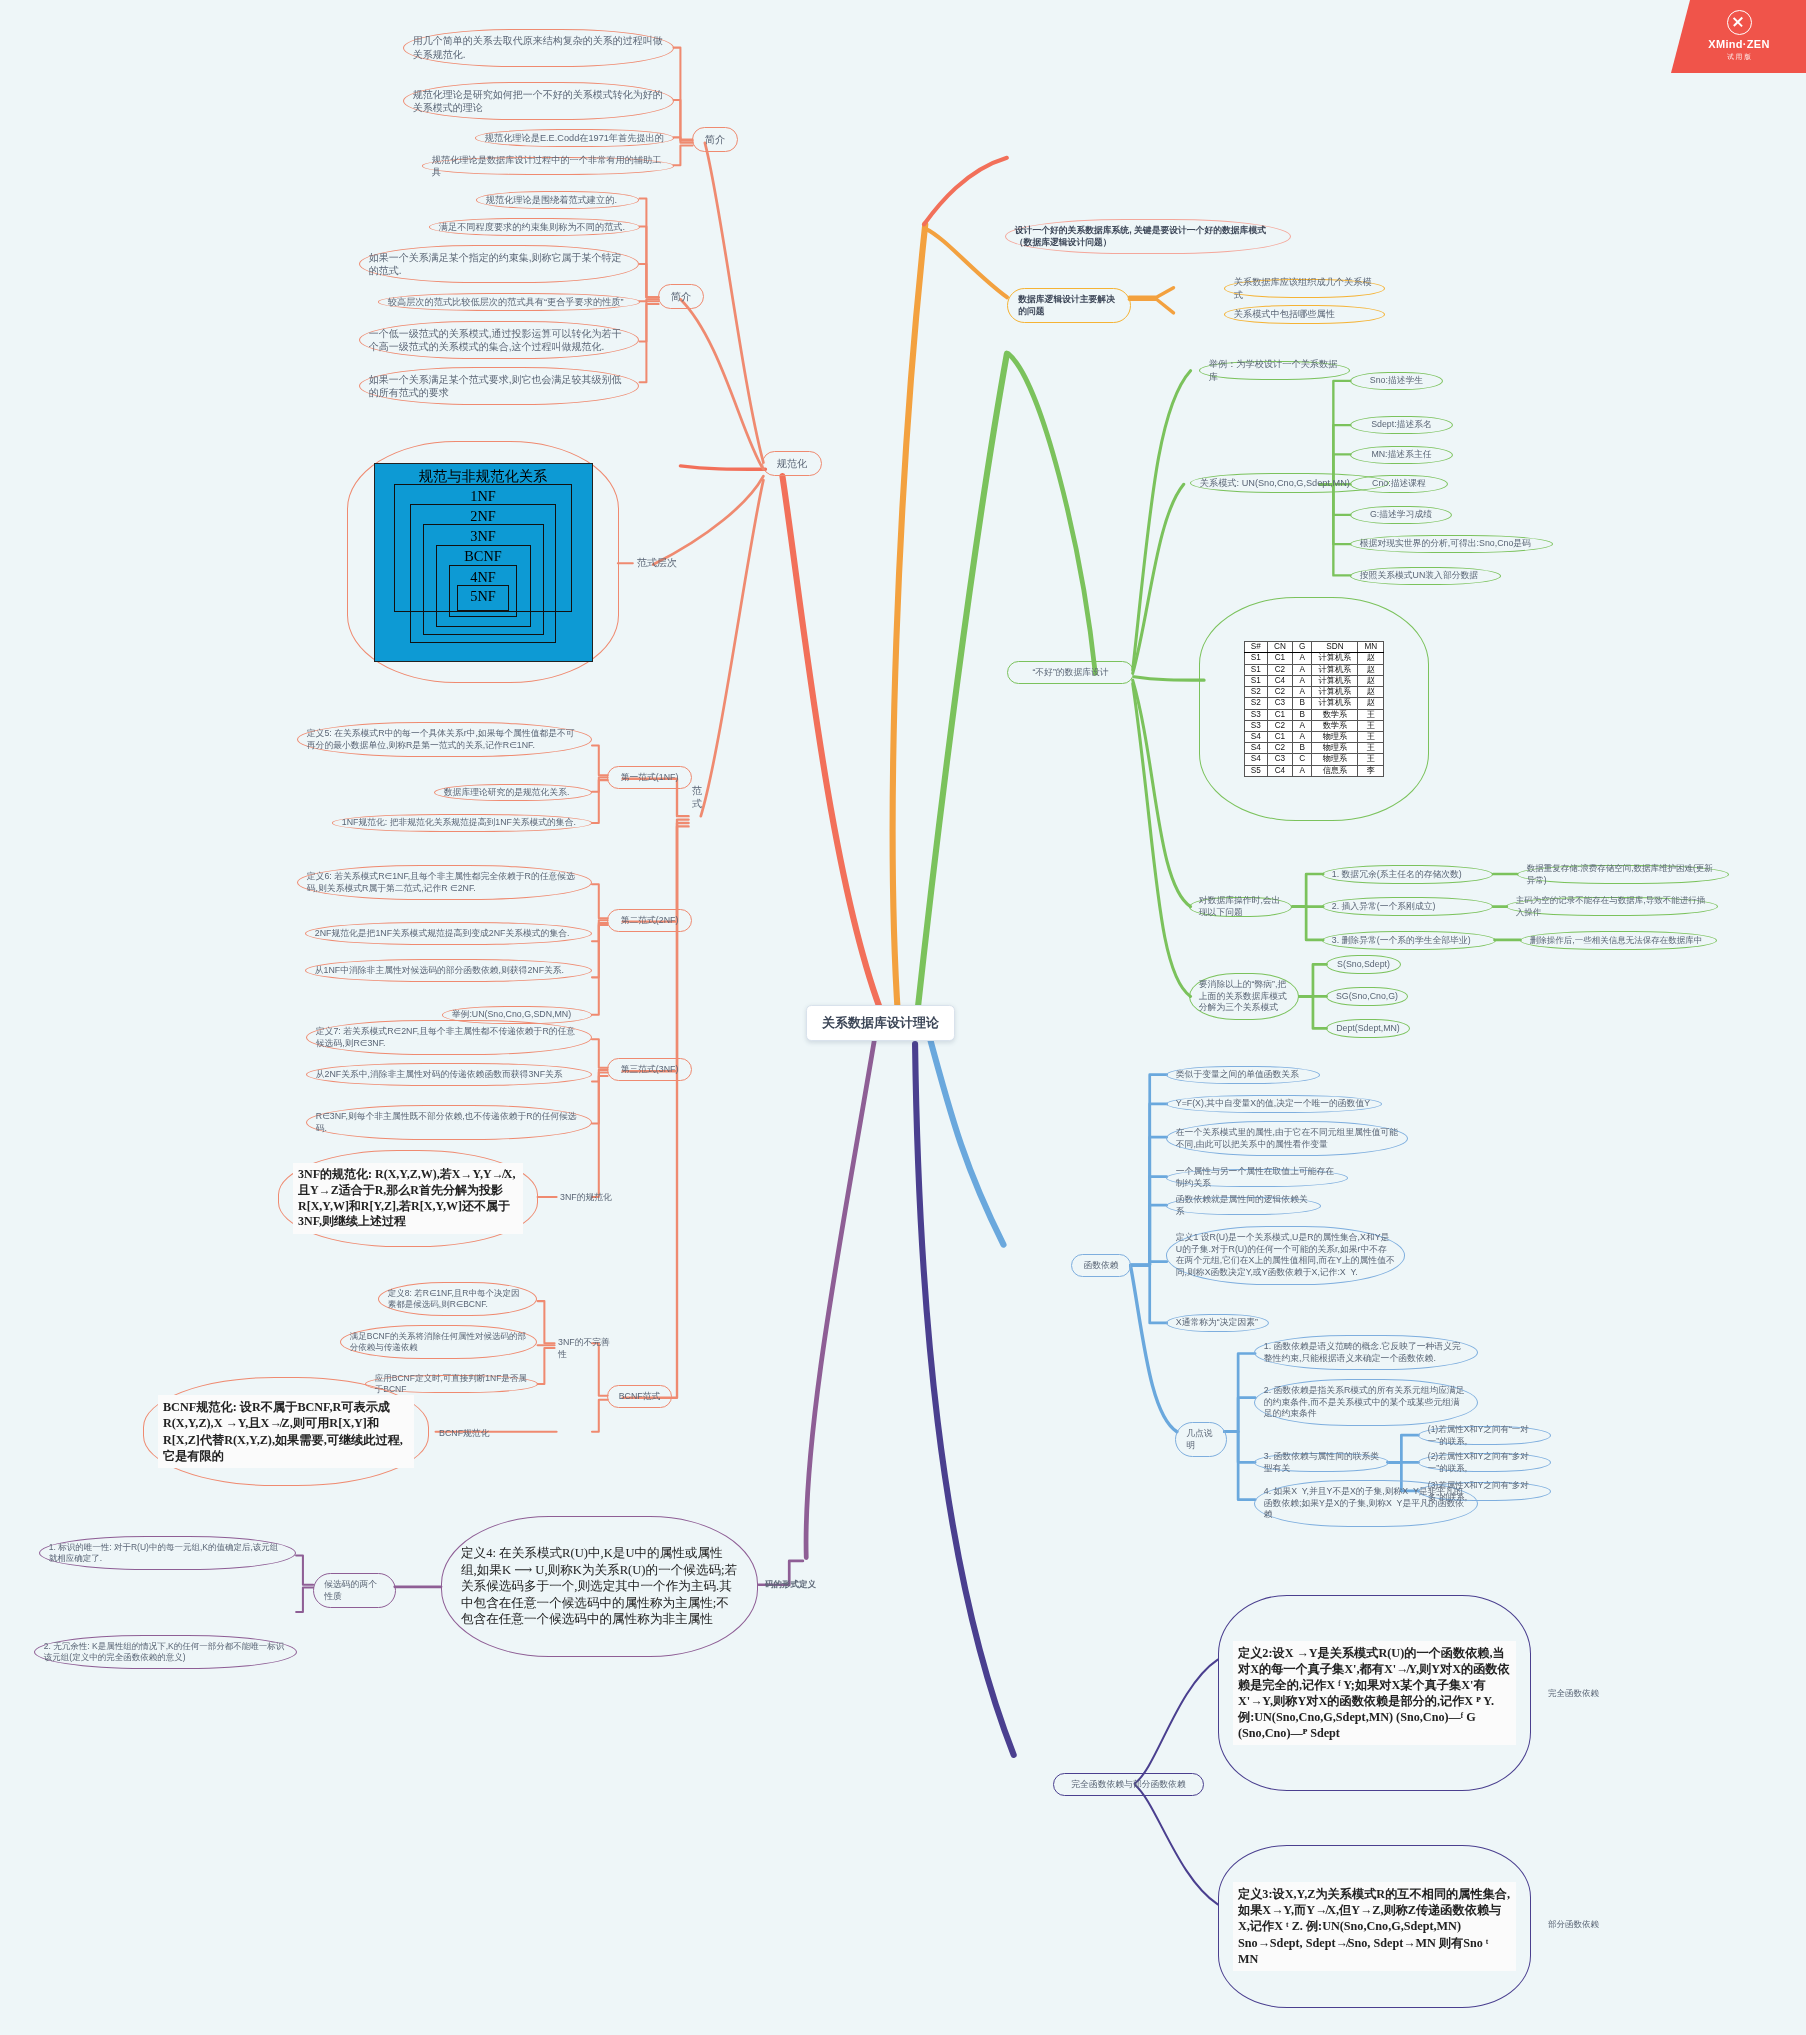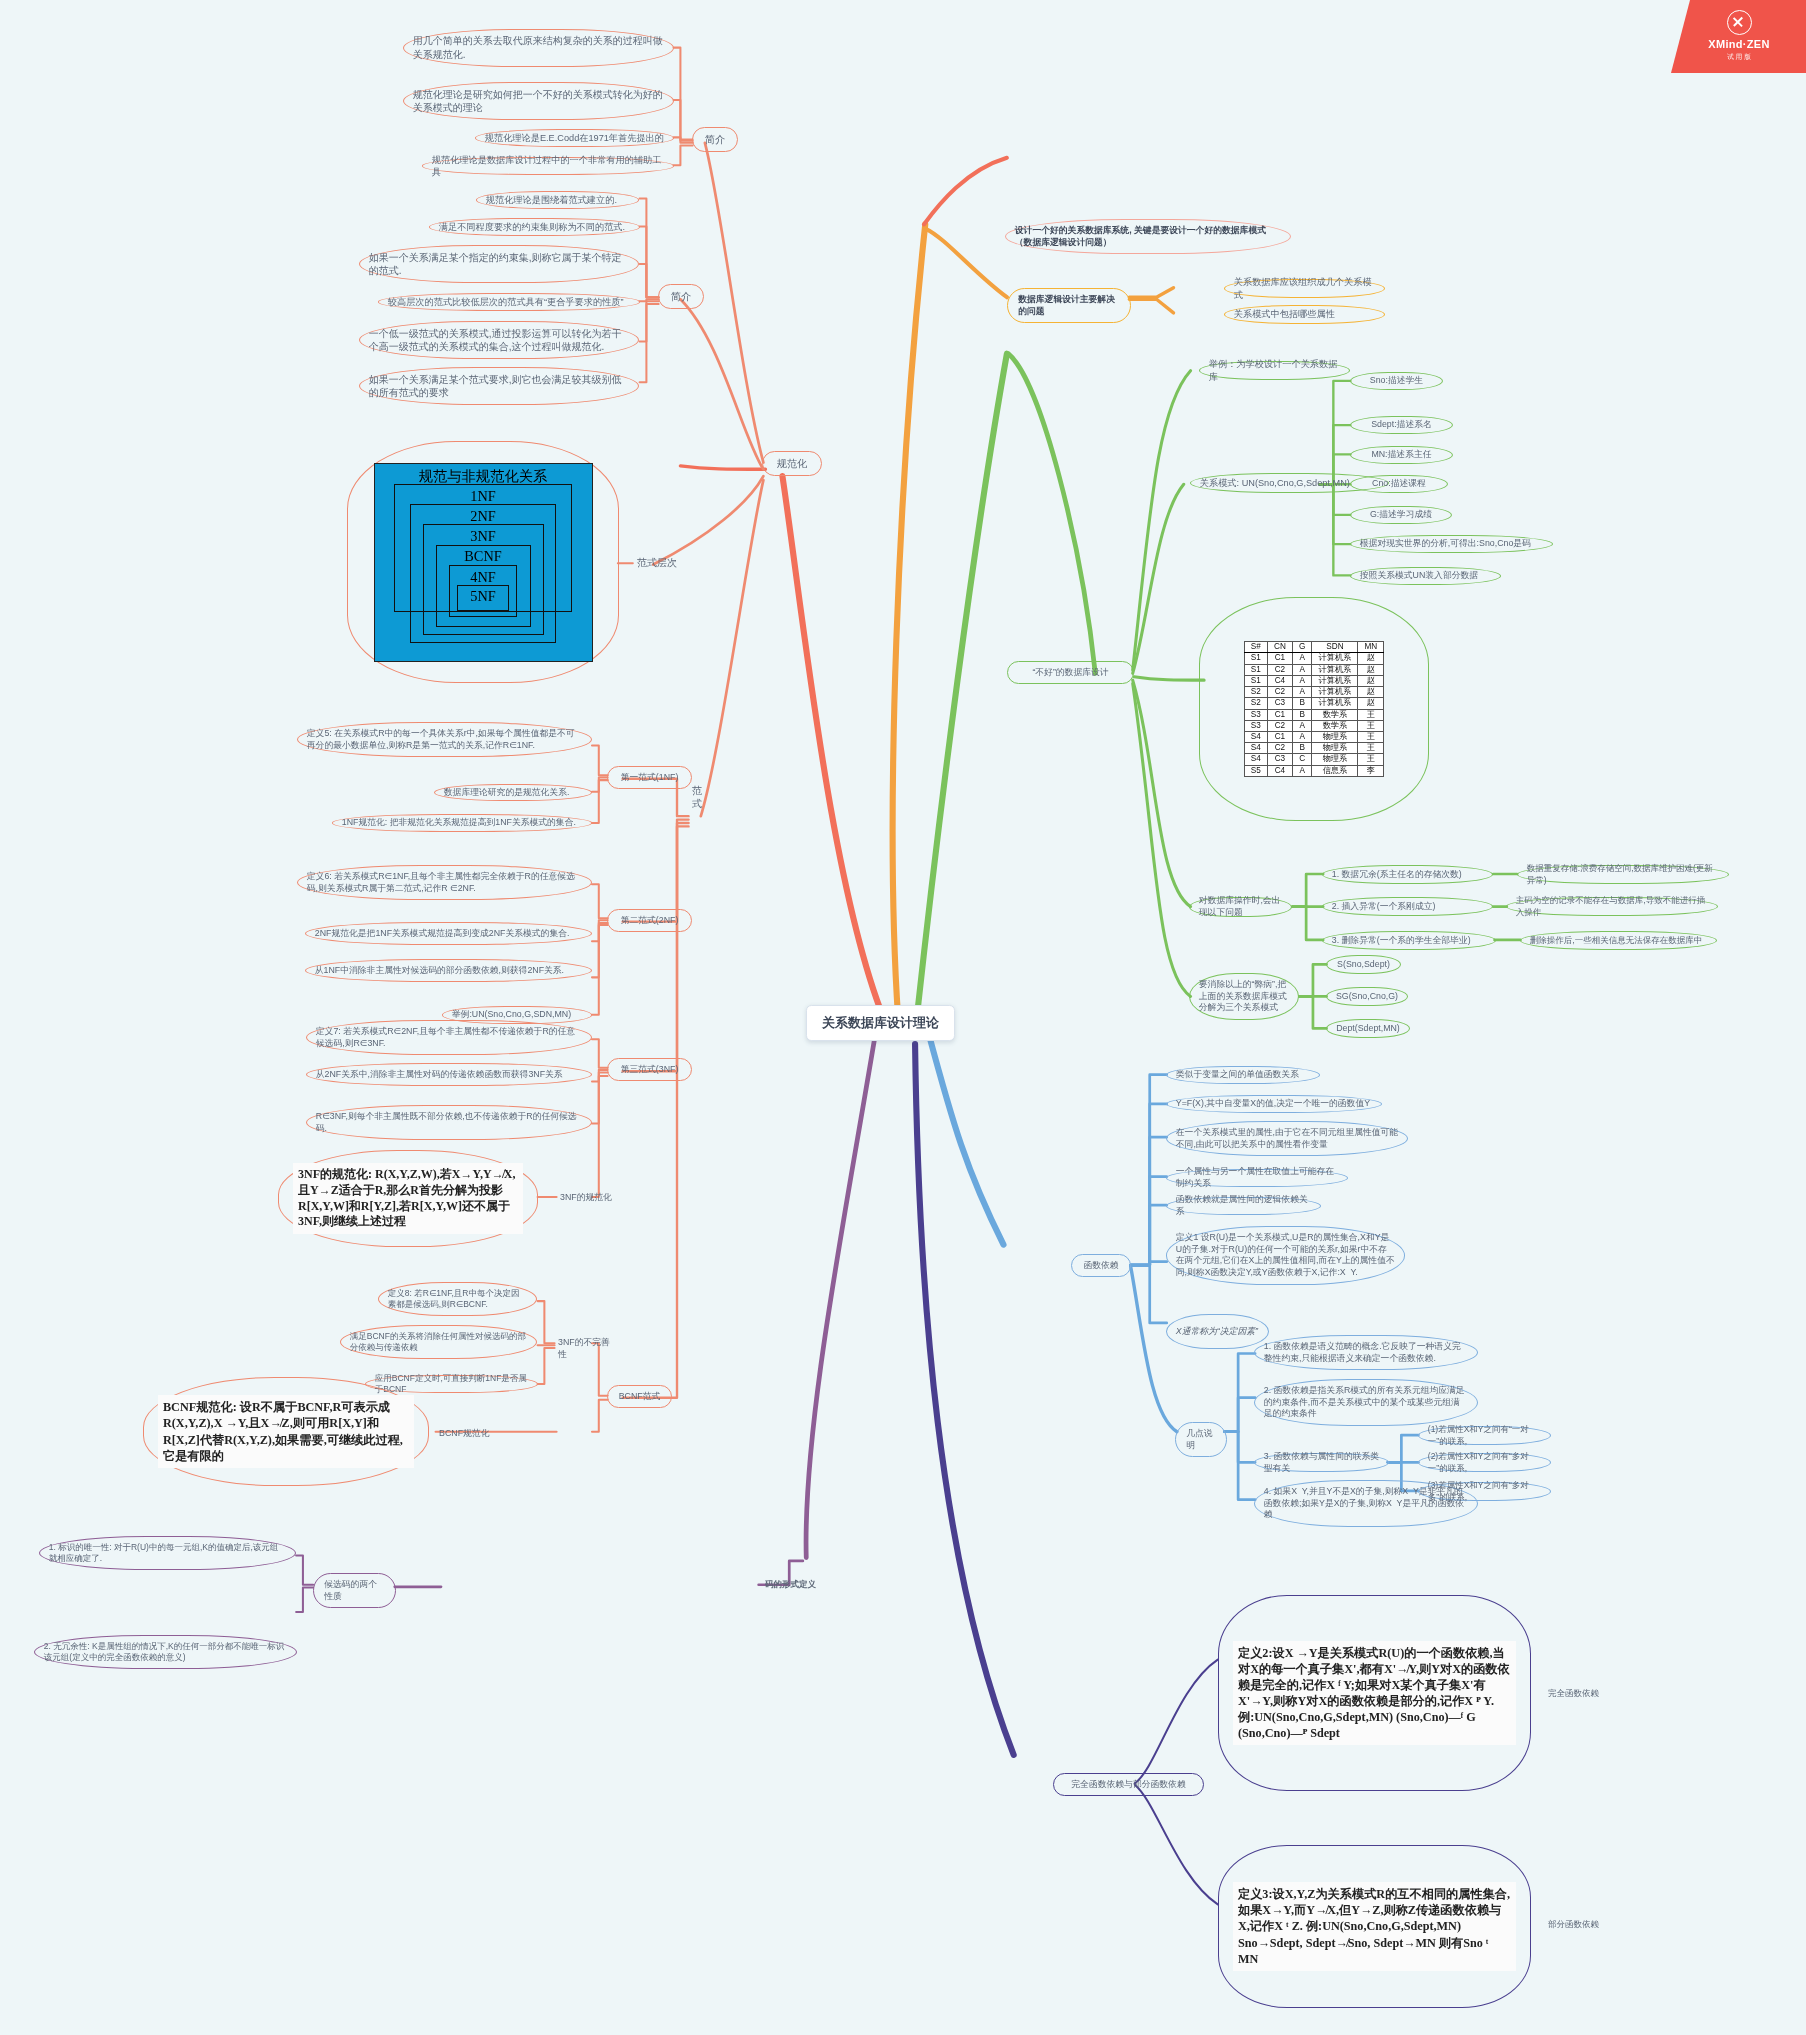--- a/index.html
+++ b/index.html
@@ -349,20 +349,23 @@
   <div class="node bare" style="left:554px;top:1335px;width:65px;font-size:8.8px;">3NF的不完善性</div>
   <div class="node leaf g-red" style="left:378px;top:1282px;width:159px;font-size:8.5px;">定义8: 若R∈1NF,且R中每个决定因素都是候选码,则R∈BCNF.</div>
   <div class="node leaf g-red" style="left:340px;top:1325px;width:197px;font-size:8.5px;">满足BCNF的关系将消除任何属性对候选码的部分依赖与传递依赖</div>
   <div class="node leaf g-red" style="left:365px;top:1375px;width:173px;height:18.4px;font-size:8.5px;">应用BCNF定义时,可直接判断1NF是否属于BCNF</div>
   <div class="node bare" style="left:435px;top:1426px;width:65px;font-size:8.8px;">BCNF规范化</div>
   <div class="serif-wrap g-red" style="left:143px;top:1377px;width:286px;height:109px;">
     <span class="serif-note" style="font-size:12.2px;">BCNF规范化: 设R不属于BCNF,R可表示成R(X,Y,Z),X →Y,且X↛Z,则可用R[X,Y]和R[X,Z]代替R(X,Y,Z),如果需要,可继续此过程,它是有限的</span>
   </div>
 
   <div class="node bare bold" style="left:761px;top:1577px;width:61px;font-size:8.5px;">码的形式定义</div>
+  <div class="serif-wrap g-purple" style="left:441px;top:1516px;width:317px;height:141px;border-radius:34%/48%;">
+    <span class="serif-note" style="font-size:12.6px;background:transparent;font-weight:500;">定义4: 在关系模式R(U)中,K是U中的属性或属性组,如果K ⟶ U,则称K为关系R(U)的一个候选码;若关系候选码多于一个,则选定其中一个作为主码.其中包含在任意一个候选码中的属性称为主属性;不包含在任意一个候选码中的属性称为非主属性</span>
+  </div>
   <div class="node pill g-purple" style="left:313px;top:1573px;width:83px;font-size:8.8px;">候选码的两个性质</div>
   <div class="node leaf g-purple" style="left:39px;top:1536px;width:257px;font-size:8.5px;">1. 标识的唯一性: 对于R(U)中的每一元组,K的值确定后,该元组就相应确定了.</div>
   <div class="node leaf g-purple" style="left:34px;top:1595px;width:263px;font-size:8.5px;margin-top:40px;">2. 无冗余性: K是属性组的情况下,K的任何一部分都不能唯一标识该元组(定义中的完全函数依赖的意义)</div>
 
   <div class="node leaf g-salmon bold" style="left:1005px;top:219px;width:286px;font-size:8.8px;color:#3d4758;">设计一个好的关系数据库系统, 关键是要设计一个好的数据库模式（数据库逻辑设计问题）</div>
   <div class="node pill g-orange bold" style="left:1007px;top:288px;width:124px;font-size:8.8px;color:#3d4758;">数据库逻辑设计主要解决的问题</div>
   <div class="node leaf g-orange" style="left:1224px;top:279px;width:161px;height:19px;font-size:9.2px;">关系数据库应该组织成几个关系模式</div>
   <div class="node leaf g-orange" style="left:1224px;top:305px;width:161px;height:19px;font-size:9.2px;">关系模式中包括哪些属性</div>
 
   <div class="node pill g-green" style="left:1007px;top:661px;width:127px;font-size:8.8px;">“不好”的数据库设计</div>
@@ -483,21 +486,21 @@
   <div class="node leaf g-green" style="left:1326px;top:987px;width:82px;height:19px;font-size:8.8px;justify-content:center;">SG(Sno,Cno,G)</div>
   <div class="node leaf g-green" style="left:1326px;top:1019px;width:84px;height:19px;font-size:8.8px;justify-content:center;">Dept(Sdept,MN)</div>
 
   <div class="node pill g-blue" style="left:1071px;top:1254px;width:60px;font-size:8.8px;">函数依赖</div>
   <div class="node leaf g-blue" style="left:1166px;top:1066px;width:154px;height:18.4px;font-size:8.8px;text-align:center;">类似于变量之间的单值函数关系</div>
   <div class="node leaf g-blue" style="left:1166px;top:1095px;width:216px;height:18.4px;font-size:8.8px;">Y=F(X),其中自变量X的值,决定一个唯一的函数值Y</div>
   <div class="node leaf g-blue" style="left:1166px;top:1121px;width:242px;font-size:8.8px;">在一个关系模式里的属性,由于它在不同元组里属性值可能不同,由此可以把关系中的属性看作变量</div>
   <div class="node leaf g-blue" style="left:1166px;top:1169px;width:182px;height:18.4px;font-size:8.8px;">一个属性与另一个属性在取值上可能存在制约关系</div>
   <div class="node leaf g-blue" style="left:1166px;top:1197px;width:155px;height:18.4px;font-size:8.8px;">函数依赖就是属性间的逻辑依赖关系</div>
   <div class="node leaf g-blue" style="left:1166px;top:1226px;width:239px;font-size:8.8px;">定义1 设R(U)是一个关系模式,U是R的属性集合,X和Y是U的子集.对于R(U)的任何一个可能的关系r,如果r中不存在两个元组,它们在X上的属性值相同,而在Y上的属性值不同,则称X函数决定Y,或Y函数依赖于X,记作:X  Y.</div>
-  <div class="node leaf g-blue" style="left:1166px;top:1314px;width:103px;height:35px;font-size:8.8px;font-style:italic;">X通常称为“决定因素”</div>
+  <div class="node leaf g-blue" style="left:1166px;top:1314px;width:103px;height:18px;font-size:8.8px;">X通常称为“决定因素”</div>
 
   <div class="node pill g-blue" style="left:1175px;top:1422px;width:52px;font-size:8.8px;">几点说明</div>
   <div class="node leaf g-blue" style="left:1254px;top:1335px;width:224px;font-size:8.8px;">1. 函数依赖是语义范畴的概念.它反映了一种语义完整性约束,只能根据语义来确定一个函数依赖.</div>
   <div class="node leaf g-blue" style="left:1254px;top:1379px;width:224px;font-size:8.8px;">2. 函数依赖是指关系R模式的所有关系元组均应满足的约束条件,而不是关系模式中的某个或某些元组满足的约束条件</div>
   <div class="node leaf g-blue" style="left:1254px;top:1453px;width:135px;height:19px;font-size:8.8px;">3. 函数依赖与属性间的联系类型有关</div>
   <div class="node leaf g-blue" style="left:1254px;top:1480px;width:224px;font-size:8.8px;">4. 如果X  Y,并且Y不是X的子集,则称X  Y是非平凡的函数依赖;如果Y是X的子集,则称X  Y是平凡的函数依赖</div>
   <div class="node leaf g-blue" style="left:1418px;top:1426px;width:133px;height:19px;font-size:8.5px;">(1)若属性X和Y之间有“一对一”的联系,</div>
   <div class="node leaf g-blue" style="left:1418px;top:1453px;width:133px;height:19px;font-size:8.5px;">(2)若属性X和Y之间有“多对一”的联系,</div>
   <div class="node leaf g-blue" style="left:1418px;top:1482px;width:133px;height:19px;font-size:8.5px;">(3)若属性X和Y之间有“多对多”的联系,</div>
 

